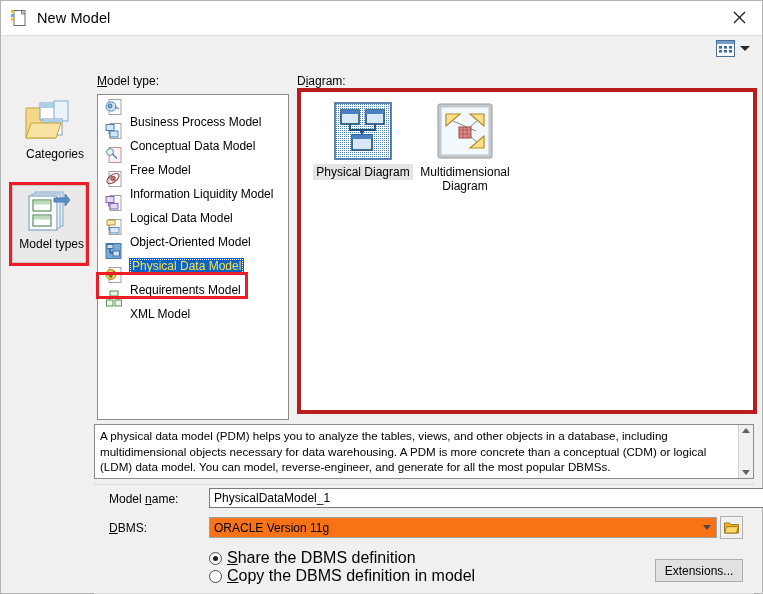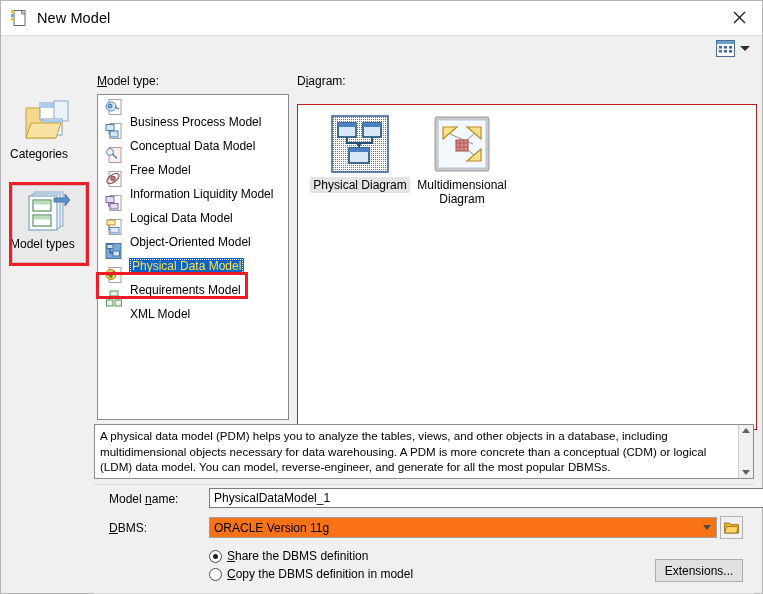--- a/index.html
+++ b/index.html
@@ -63,21 +63,21 @@
   .rail {
     position: absolute;
     left: 0; top: 0;
     width: 92px; height: 520px;
     background: #f0f0f0;
   }
   .rail-item {
     position: absolute;
     width: 74px;
     left: 9px;
-    text-align: left;
+    text-align: right;
     cursor: default;
   }
   .rail-item .ri-icon {
     width: 48px; height: 46px;
     margin: 0 auto 3px auto;
     position: relative;
   }
   .rail-item .ri-label {
     font-size: 12px; color: #000;
     line-height: 14px;
@@ -148,24 +148,24 @@
     left: 95px; top: 236px;
     width: 152px; height: 27px;
     border: 3px solid #ee1c24;
     pointer-events: none;
     z-index: 5;
   }
 
   
   .diagrambox {
     position: absolute;
-    left: 296px; top: 68px;
+    left: 296px; top: 52px;
     width: 460px; height: 326px;
     background: #ffffff;
-    border: 1px solid #b91c1c;
+    border: 4px solid #b91c1c;
   }
   .diagram-item {
     position: absolute;
     width: 104px;
     text-align: center;
     cursor: default;
   }
   .diagram-item .di-icon {
     width: 58px; height: 58px;
     margin: 0 auto 4px auto;
@@ -323,21 +323,21 @@
     flex: 0 0 auto;
   }
   .radio-row.checked .radio-mark::after {
     content: "";
     position: absolute;
     left: 3px; top: 3px;
     width: 5px; height: 5px;
     border-radius: 50%;
     background: #202020;
   }
-  .radio-label { font-size: 12px; color: #000; white-space: nowrap; }
+  .radio-label { font-size: 16px; color: #000; white-space: nowrap; }
 
   
   .btn {
     position: absolute;
     background: #e1e1e1;
     border: 1px solid #adadad;
     font-family: "Liberation Sans", sans-serif;
     font-size: 12px;
     color: #000;
     text-align: center;

